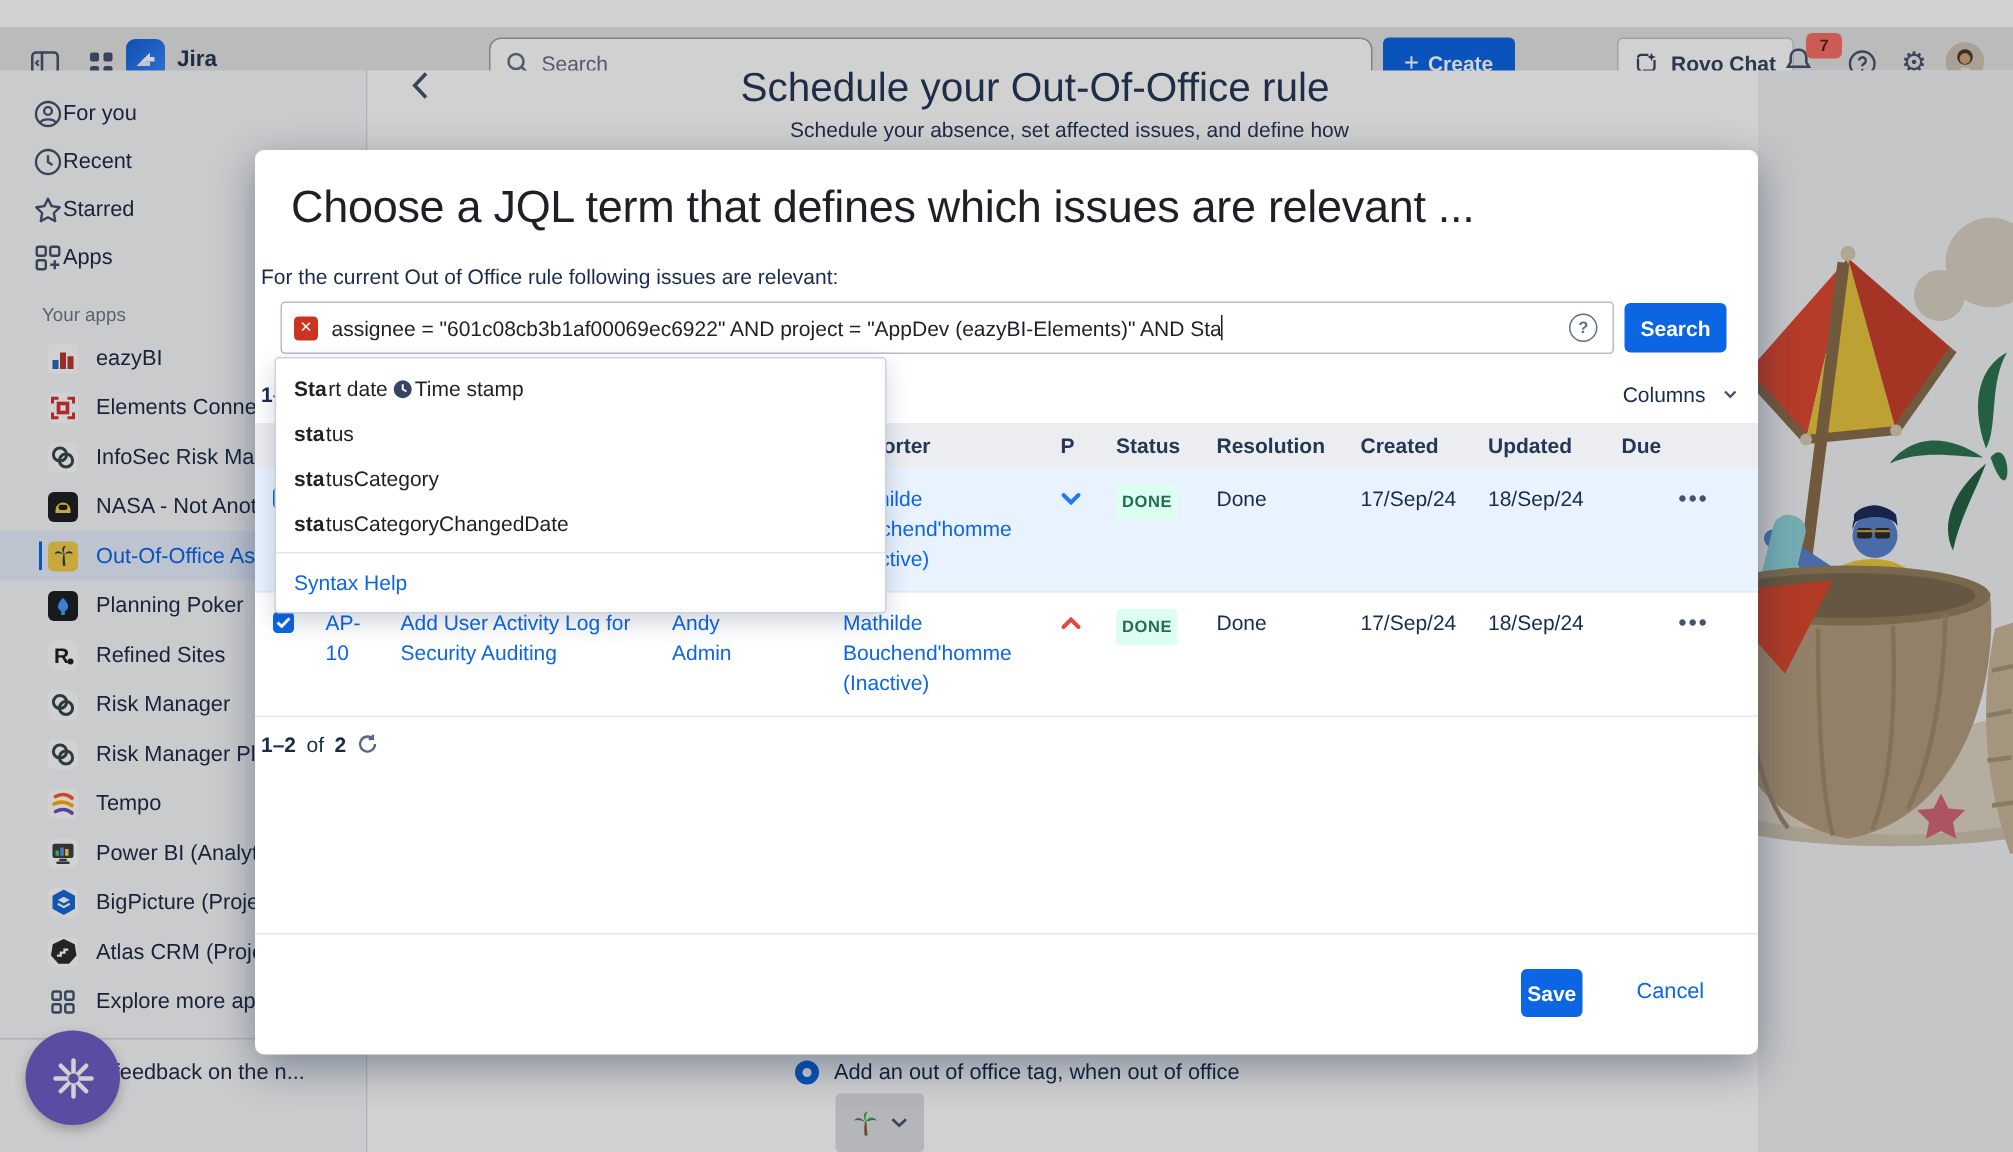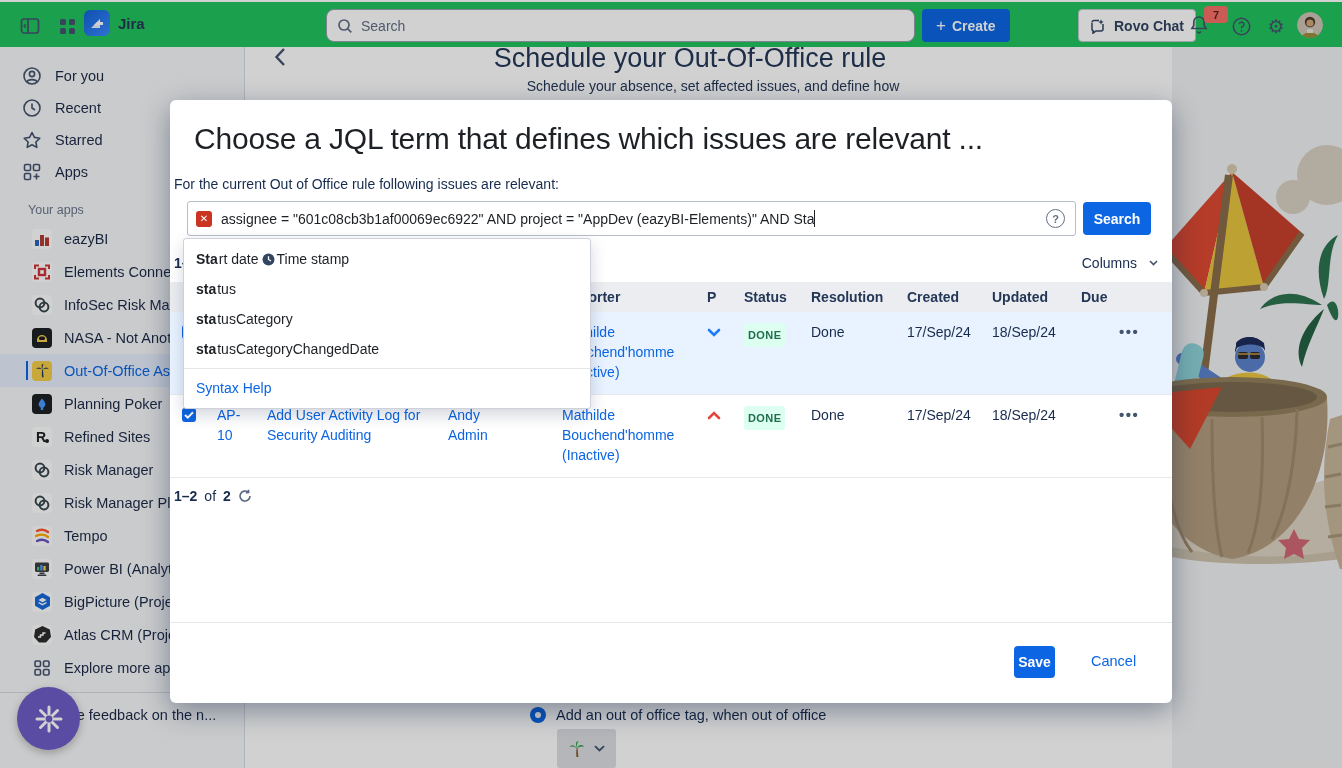--- a/index.html
+++ b/index.html
@@ -1,21 +1,21 @@
 <!DOCTYPE html>
 <html><head>
 <meta charset="utf-8">
 <style>
   *{margin:0;padding:0;box-sizing:border-box;}
   html,body{width:1342px;height:768px;overflow:hidden;background:#fff;
     font-family:"Liberation Sans","DejaVu Sans",sans-serif;color:#172b4d;}
   .app{position:relative;width:1342px;height:768px;overflow:hidden;}
 
   
-  .topnav{position:absolute;left:0;top:2px;width:100%;height:47px;background:#22c55e;
+  .topnav{position:absolute;left:0;top:18px;width:100%;height:47px;background:#e5e5e5;
     border-bottom:1px solid #d8dce3;z-index:1;}
   .icon-btn{position:absolute;width:32px;height:32px;top:8px;border:none;background:transparent;
     display:flex;align-items:center;justify-content:center;color:#44546f;cursor:pointer;}
   .brand{position:absolute;left:84px;top:8px;display:flex;align-items:center;gap:8px;}
   .logo-tile{width:26px;height:26px;border-radius:6px;background:linear-gradient(135deg,#1262d8,#3b8bff);
     display:flex;align-items:center;justify-content:center;}
   .brand-name{font-size:15px;font-weight:700;color:#253858;}
   .searchbox{position:absolute;left:326px;top:7px;width:589px;height:33px;border:1px solid #99a1b0;
     border-radius:8px;background:#fff;display:flex;align-items:center;padding:0 10px;gap:8px;}
   .searchbox input{border:none;outline:none;flex:1;font-size:14px;color:#44546f;background:transparent;font-family:inherit;}
@@ -27,21 +27,21 @@
     background:#fff;color:#344563;font-size:14px;font-weight:600;display:flex;align-items:center;gap:7px;cursor:pointer;font-family:inherit;}
   .bell-wrap{position:absolute;left:1188px;top:12px;width:26px;height:26px;color:#44546f;}
   .badge{position:absolute;left:16px;top:-8px;min-width:24px;height:17px;border-radius:4px;background:#f87168;
     color:#5d1f1a;font-size:11px;font-weight:700;display:flex;align-items:center;justify-content:center;padding:0 4px;}
   .help-btn{left:1225px;} .gear-btn{left:1260px;font-size:19px;}
   .avatar{position:absolute;left:1297px;top:10px;width:26px;height:26px;border-radius:50%;overflow:hidden;cursor:pointer;}
 
   
   .sidebar{position:absolute;left:0;top:47px;width:245px;height:721px;background:#f7f8f9;
     border-right:1px solid #d8dce3;z-index:1;padding-top:13px;overflow:hidden;}
-  .nav-item{height:32px;display:flex;align-items:center;gap:13px;padding-left:22px;font-size:14.5px;color:#1d2b49;cursor:pointer;}
+  .nav-item{height:32px;display:flex;align-items:center;padding-left:22px;font-size:14.5px;color:#1d2b49;cursor:pointer;}
   .nav-item .nicon{width:20px;height:20px;color:#44546f;flex:0 0 20px;display:flex;align-items:center;justify-content:center;}
   .section-h{margin-top:10px;height:24px;display:flex;align-items:center;padding-left:28px;
     font-size:12.5px;font-weight:400;color:#6b778c;white-space:nowrap;overflow:hidden;}
   .app-item{position:relative;height:33px;display:flex;align-items:center;gap:12px;padding-left:32px;
     font-size:14.5px;color:#1d2b49;white-space:nowrap;overflow:hidden;cursor:pointer;}
   .app-item .tile{width:20px;height:20px;border-radius:4px;flex:0 0 20px;display:flex;align-items:center;justify-content:center;overflow:hidden;}
   .app-item.selected{background:#e7f0fe;color:#0c66e4;}
   .app-item.selected::before{content:"";position:absolute;left:26px;top:7px;width:2px;height:19px;background:#0c66e4;}
   .side-divider{height:1px;background:#d5d9e0;margin:8px 0 6px;}
 

